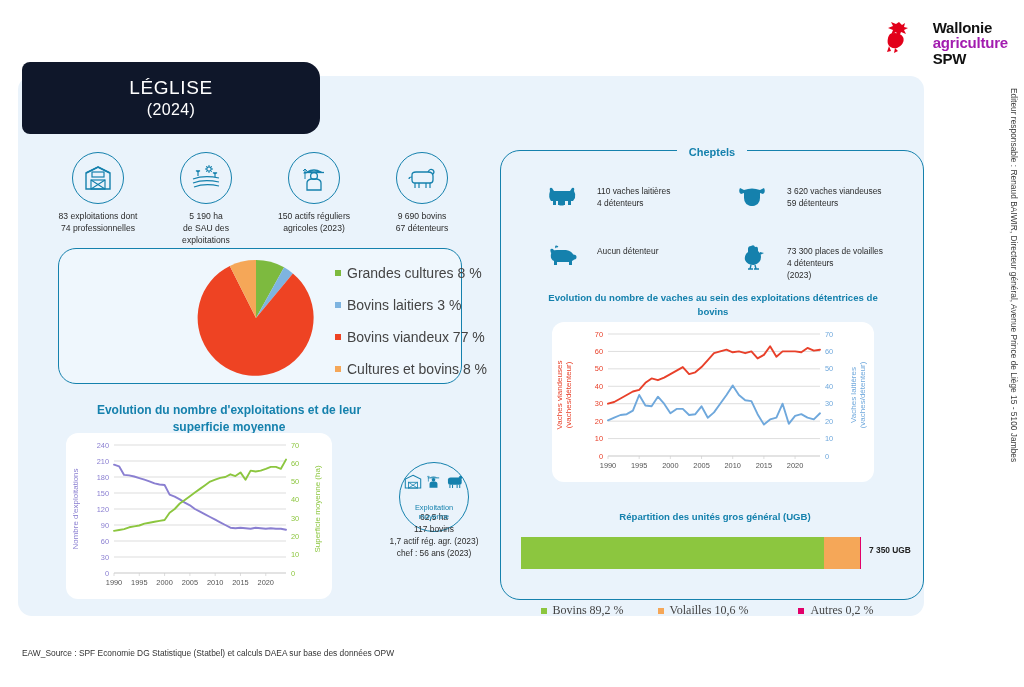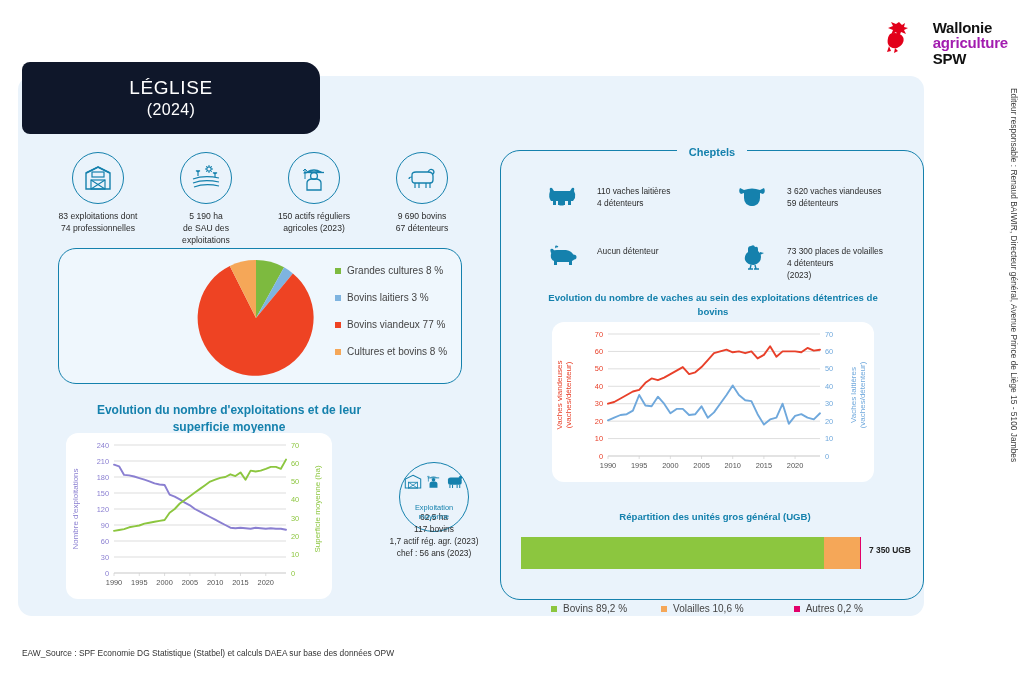--- a/index.html
+++ b/index.html
@@ -86,21 +86,21 @@
   .pie-panel { left: 58px; top: 248px; width: 404px; height: 136px; }
   .pie-title {
     position: absolute; left: 16px; top: 38px; width: 120px;
     font-size: 9.2px; font-weight: bold; color: #1581ad;
     line-height: 1.45;
   }
   .pie-wrap { position: absolute; left: 132px; top: 8px; width: 130px; height: 122px; }
   .pie-legend { position: absolute; left: 276px; top: 16px; }
   .leg-row { display: flex; align-items: center; margin-bottom: 16px; }
   .leg-sw { width: 6px; height: 6px; margin-right: 6px; flex: none; }
-  .leg-txt { font-size: 10px; color: #444; white-space: nowrap; }
+  .leg-txt { font-size: 14px; color: #444; white-space: nowrap; }
 
   
   .chart-left-title {
     position: absolute; left: 70px; top: 402px; width: 318px;
     font-size: 12px; font-weight: bold; color: #1581ad;
     text-align: center; line-height: 1.45;
   }
   .chart-card {
     position: absolute; background: #ffffff; border-radius: 12px;
   }
@@ -174,21 +174,21 @@
   }
   .ugb-seg { height: 100%; }
   .ugb-total {
     position: absolute; left: 869px; top: 545px;
     font-size: 8.4px; font-weight: bold; color: #222;
   }
   .ugb-legend {
     position: absolute; left: 540px; top: 587px; width: 350px;
     display: flex; justify-content: center; gap: 34px;
   }
-  .ugb-legend .leg-txt { font-size: 10px; }
+  .ugb-legend .leg-txt { font-size: 12px; font-family: Liberation Serif, serif; }
 
   
   .footer {
     position: absolute; left: 22px; top: 648px;
     font-size: 8.4px; color: #333; text-align: center;
   }
 
   svg { display: block; }
   .axis-lbl { font-size: 7.4px; font-family: "Liberation Sans", sans-serif; }
   .axis-title { font-size: 8px; font-family: "Liberation Sans", sans-serif; }

